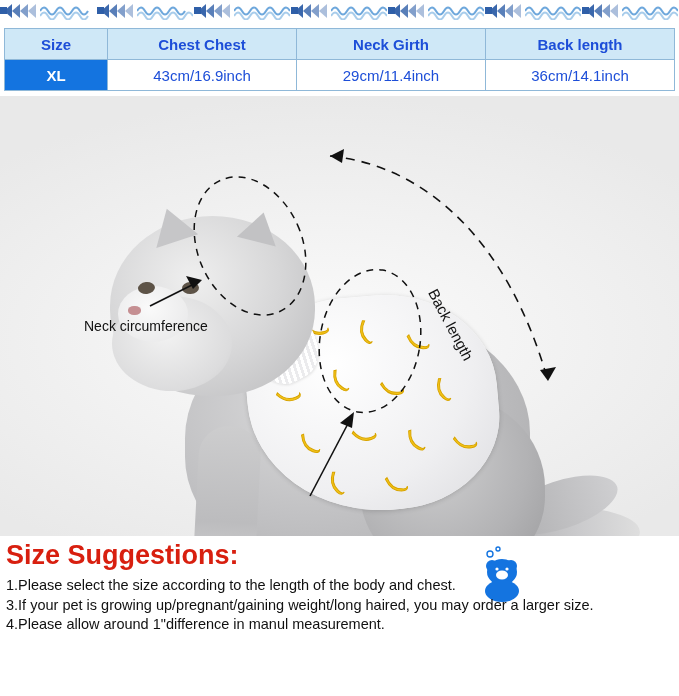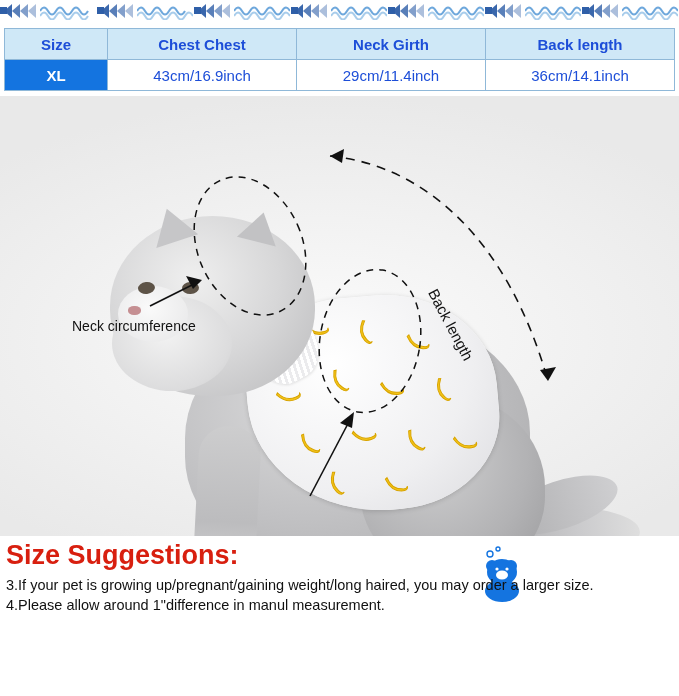--- a/index.html
+++ b/index.html
@@ -493,35 +493,36 @@
     <ellipse cx="250" cy="150" rx="52" ry="72" transform="rotate(-24 250 150)" fill="none" stroke="#111" stroke-width="1.5" stroke-dasharray="7 6"></ellipse>
     <path d="M150 210 L 200 185" fill="none" stroke="#111" stroke-width="1.6"></path>
     <polygon points="202,184 186,180 193,193" fill="#111"></polygon>
 
     <ellipse cx="370" cy="245" rx="50" ry="72" transform="rotate(10 370 245)" fill="none" stroke="#111" stroke-width="1.5" stroke-dasharray="7 6"></ellipse>
     <path d="M310 400 L 352 320" fill="none" stroke="#111" stroke-width="1.6"></path>
     <polygon points="354,316 340,327 352,332" fill="#111"></polygon>
   </svg>
 
   <div class="ann-rot" style="left:440px; top:190px;">Back length</div>
-  <div class="ann-label" style="left:72px;  top:222px;">Neck circumference</div>
+  <div class="ann-label" style="left:84px;  top:222px;">Neck circumference</div>
 </div>
 
 <div class="bottom">
   <div class="bottom-title">Size Suggestions:</div>
 
   <svg class="bear-icon" viewBox="0 0 52 58">
     <circle cx="12" cy="10" r="3" fill="none" stroke="#1474e0" stroke-width="1.4"></circle>
     <circle cx="20" cy="5" r="2" fill="none" stroke="#1474e0" stroke-width="1.4"></circle>
     <circle cx="14" cy="22" r="6" fill="#1474e0"></circle>
     <circle cx="33" cy="22" r="6" fill="#1474e0"></circle>
     <ellipse cx="24" cy="28" rx="15" ry="13" fill="#1474e0"></ellipse>
     <ellipse cx="24" cy="47" rx="17" ry="11" fill="#1474e0"></ellipse>
     <ellipse cx="24" cy="31" rx="6" ry="4.5" fill="#ffffff"></ellipse>
     <circle cx="19" cy="25" r="1.6" fill="#ffffff"></circle>
     <circle cx="29" cy="25" r="1.6" fill="#ffffff"></circle>
   </svg>
 
   <ul class="bottom-list">
+    <li>1.Please select the size according to the length of the body and chest.</li>
     <li>3.If your pet is growing up/pregnant/gaining weight/long haired, you may order a larger size.</li>
     <li>4.Please allow around 1"difference in manul measurement.</li>
   </ul>
 </div>
 
 </body></html>

